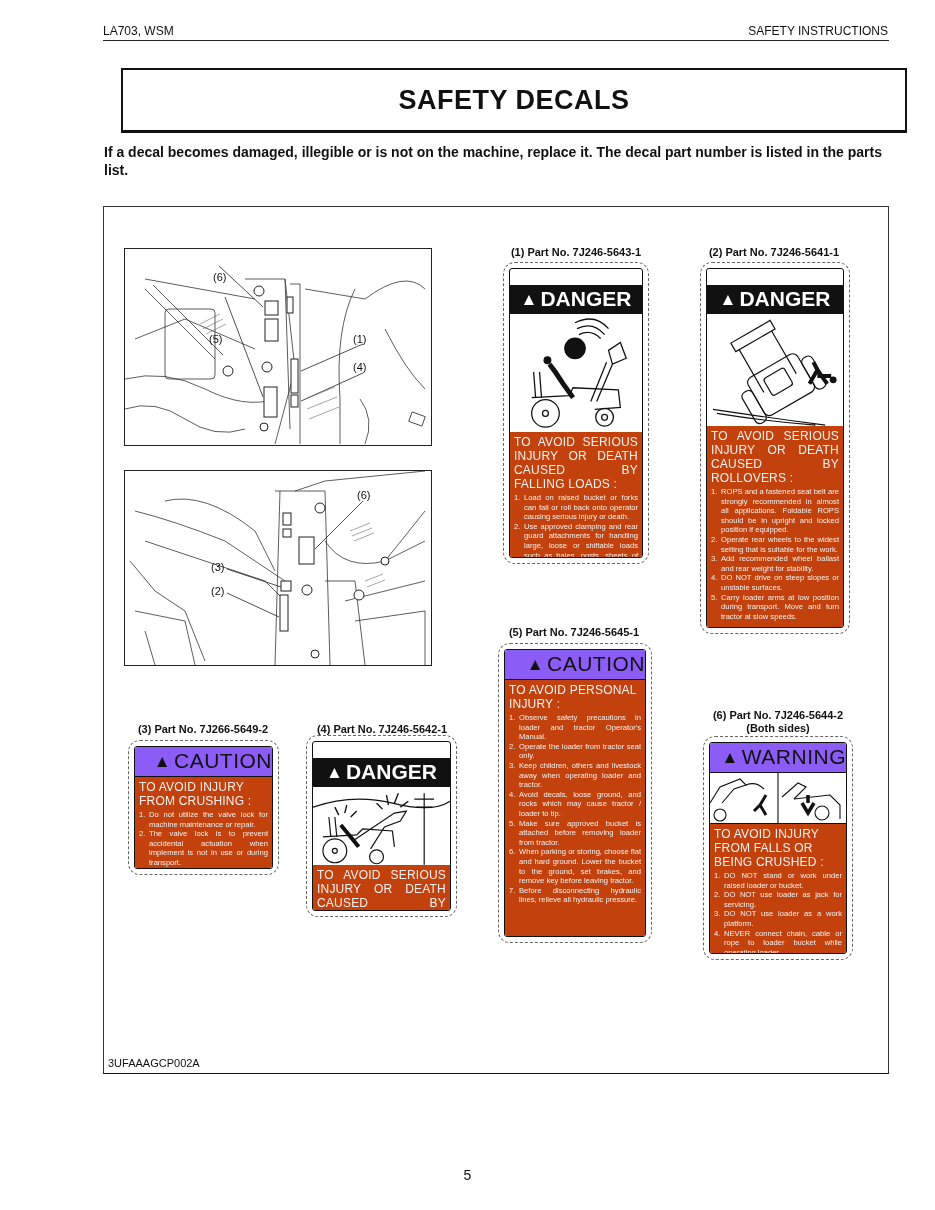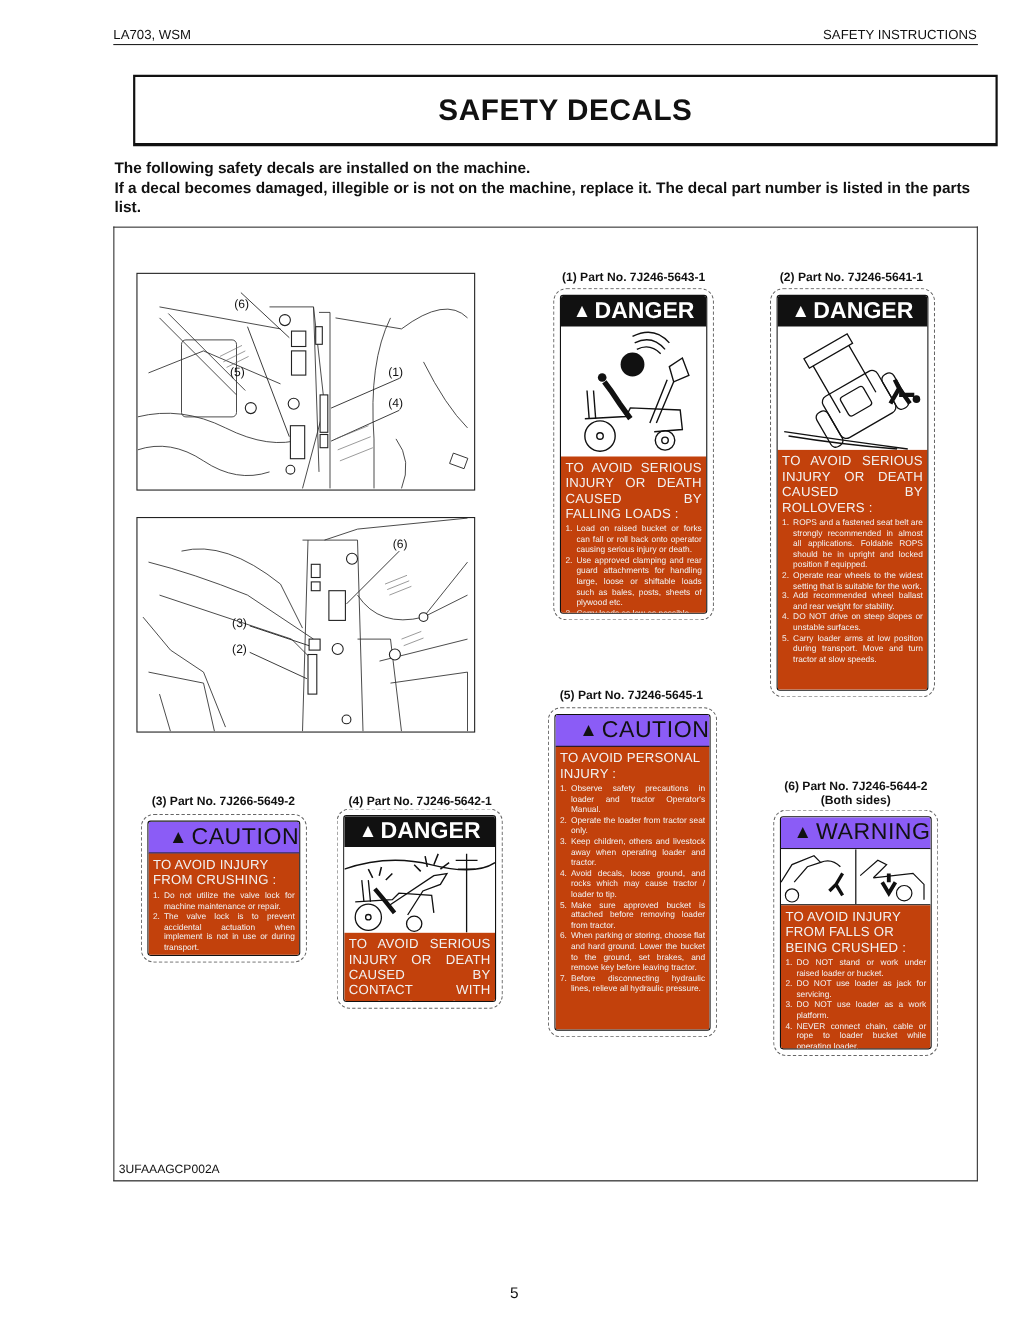--- a/index.html
+++ b/index.html
@@ -18,21 +18,21 @@
 
   .illus { border: 1.2px solid #222; background: #fff; overflow: hidden; }
   .illus svg { display: block; }
   .callout { font-size: 11px; }
 
   .part-label { font-size: 11px; text-align: center; white-space: nowrap; line-height: 13px; font-weight: bold; }
   .decal { border: 1px dashed #666; border-radius: 12px; background: #fff; box-sizing: border-box; padding: 5px; }
   .decal-inner { border: 1.5px solid #111; border-radius: 3px; height: 100%; box-sizing: border-box;
                  display: flex; flex-direction: column; overflow: hidden; }
   .sig-danger { background: #111; color: #fff; font-weight: bold; text-align: center;
-                font-size: 21px; line-height: 26px; padding: 1px 0; white-space: nowrap; }
+                font-size: 21px; line-height: 26px; padding: 1px 0; white-space: nowrap; margin-top: 16px; }
   .sig-light { background: #8b5cf6; color: #111; text-align: right; font-size: 21px; line-height: 28px;
                border-bottom: 1.5px solid #111; white-space: nowrap; letter-spacing: 0.5px; }
   .tri { display: inline-block; font-size: 17px; vertical-align: 1px; margin-right: 3px; }
   .pic { background: #fff; flex: 0 0 auto; }
   .pic svg { display: block; width: 100%; height: 100%; }
   .msg { background: #c2410c; color: #f2f2f2; flex: 1 1 auto; padding: 3px 4px; }
   .msg-head { font-size: 10.5px; line-height: 12px; text-transform: uppercase; text-align: justify; letter-spacing: 0.2px; }
   .msg-head.big { font-size: 12px; line-height: 14px; }
   .msg ol { margin: 2px 0 0 0; padding: 0; list-style: none; }
   .msg li { font-size: 7.6px; line-height: 9.6px; display: flex; text-align: justify; }
@@ -44,21 +44,20 @@
 
 <div class="abs hdr" style="left:103px;">LA703, WSM</div>
 <div class="abs hdr" style="right:47px;">SAFETY INSTRUCTIONS</div>
 <div class="abs hdr-rule"></div>
 
 <div class="abs title-box">
   <span>SAFETY DECALS</span>
 </div>
 
 <div class="abs intro">
-  <div>The following safety decals are installed on the machine.</div>
   <div>If a decal becomes damaged, illegible or is not on the machine, replace it.  The decal part number is listed in the parts list.</div>
 </div>
 
 <div class="abs frame"></div>
 
 <div class="abs illus" style="left:124px; top:248px; width:306px; height:196px;">
   <svg width="306" height="196" viewBox="0 0 306 196">
     <g fill="none" stroke="#333" stroke-width="0.8">
       <path d="M20 30 L130 50 M10 90 L60 70 L130 100"></path>
       <path d="M20 40 L90 110 M28 36 L98 106"></path>

